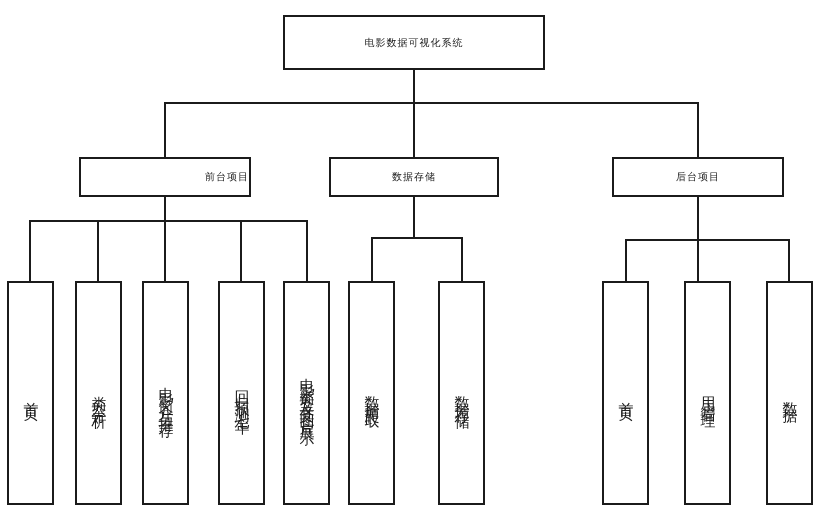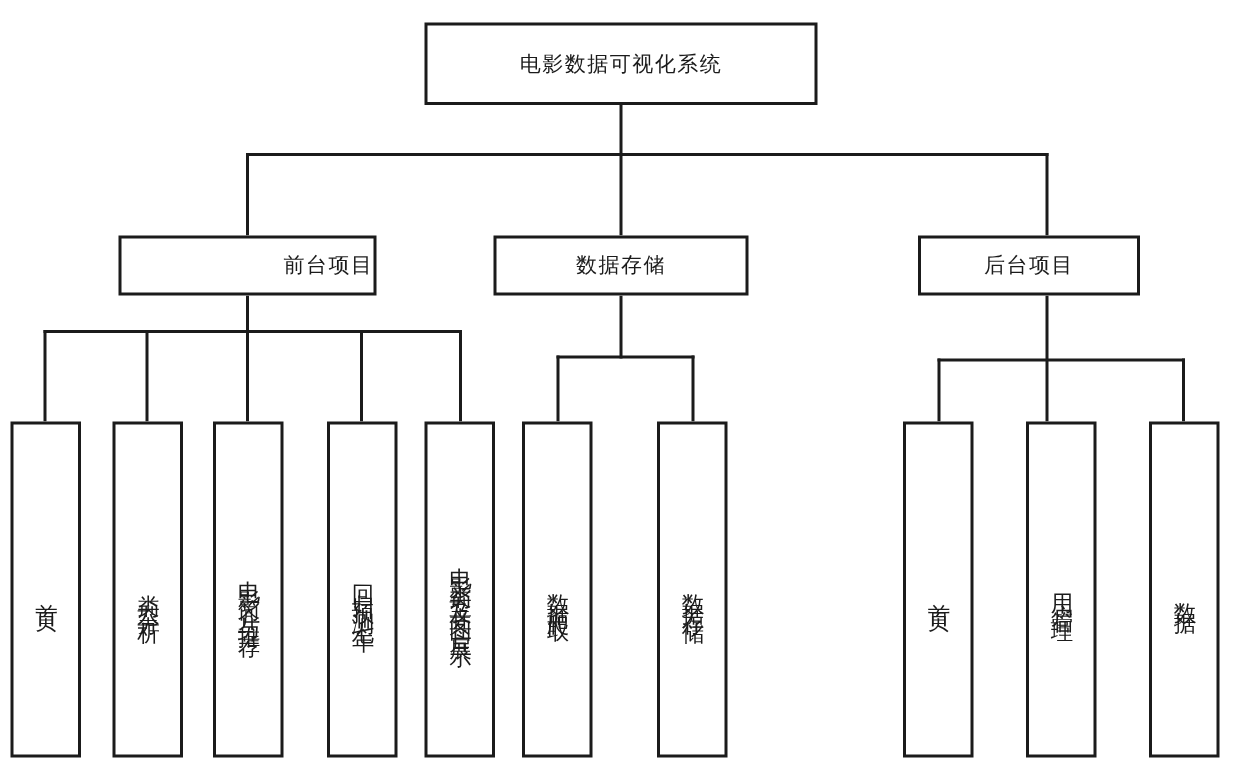--- a/index.html
+++ b/index.html
@@ -16,25 +16,25 @@
     position: absolute;
     box-sizing: border-box;
     border: 2px solid #1b1b1b;
     background: #ffffff;
     display: flex;
     align-items: center;
     justify-content: center;
     text-align: center;
     z-index: 2;
   }
-  .node-h { font-size: 14px; letter-spacing: 1px; }
+  .node-h { font-size: 10px; letter-spacing: 1px; }
   .node-root  { left: 283px; top: 15px;  width: 262px; height: 55px; }
   .node-front { left: 79px;  top: 157px; width: 172px; height: 40px; justify-content: flex-end; }
   .node-crawl { left: 329px; top: 157px; width: 170px; height: 40px; }
-  .node-back  { left: 612px; top: 157px; width: 148px; height: 40px; }
+  .node-back  { left: 612px; top: 157px; width: 172px; height: 40px; }
 
   .leaf { top: 281px; width: 47px; height: 224px; }
   .leaf .vtext {
     writing-mode: vertical-lr;
     text-orientation: upright;
     font-size: 15px;
     letter-spacing: 6px;
     line-height: 1;
     white-space: nowrap;
     padding-left: 0px;

